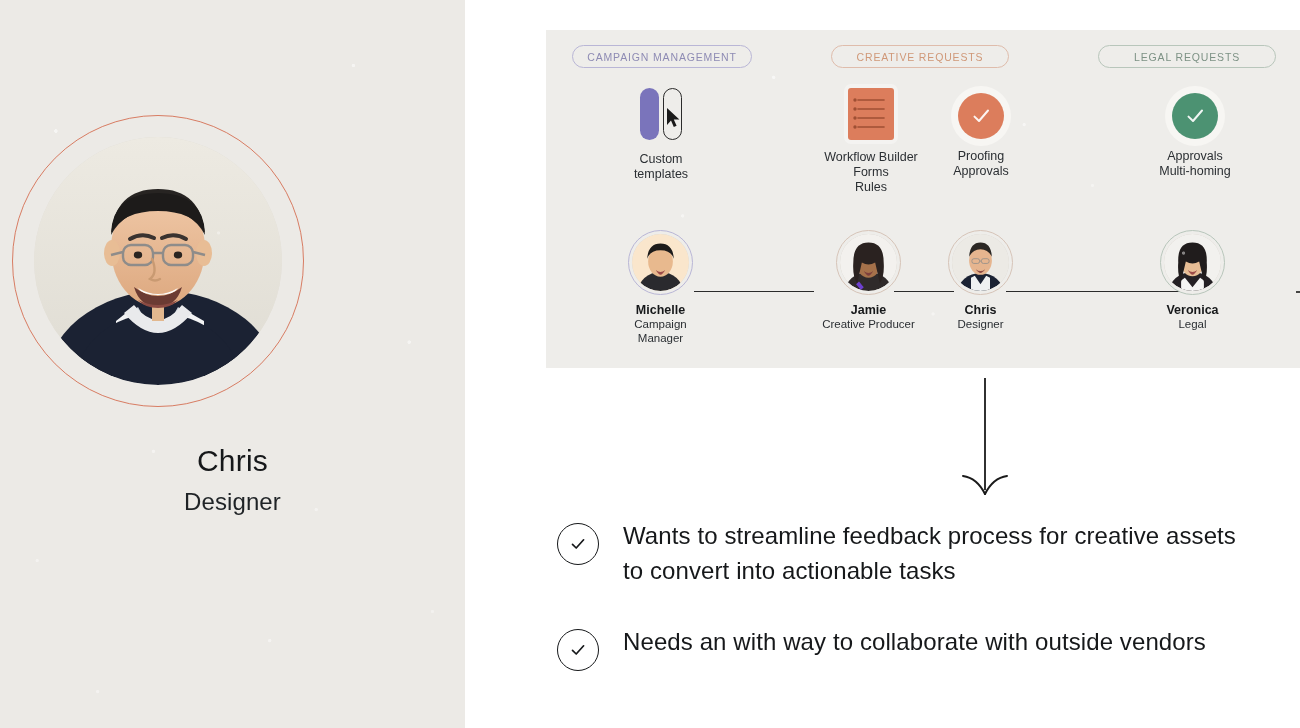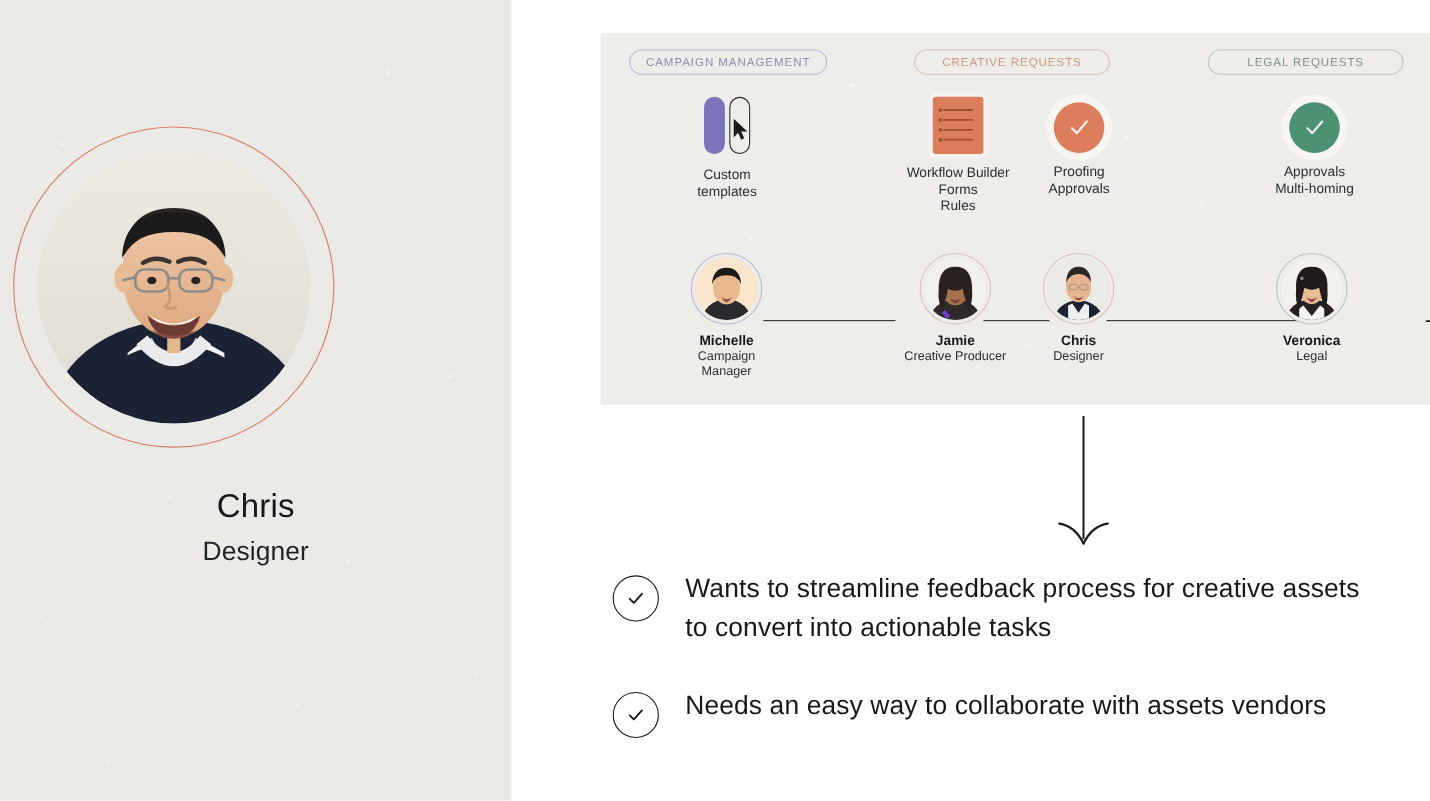--- a/index.html
+++ b/index.html
@@ -528,18 +528,18 @@
         </div>
         <div class="bullet-text">Wants to streamline feedback process for creative assets to convert into actionable tasks</div>
       </div>
 
       <div class="bullet-row">
         <div class="bullet-icon">
           <svg width="20" height="20" viewBox="0 0 20 20" aria-hidden="true">
             <path d="M4.5 10.4 L8.2 14 L15.6 5.8" stroke="#16181a" stroke-width="1.7" fill="none" stroke-linecap="round" stroke-linejoin="round"></path>
           </svg>
         </div>
-        <div class="bullet-text">Needs an easy way to collaborate with assets vendors</div>
+        <div class="bullet-text">Needs an with way to collaborate with outside vendors</div>
       </div>
 
     </div>
   </div>
 </div>
 
 </body></html>

